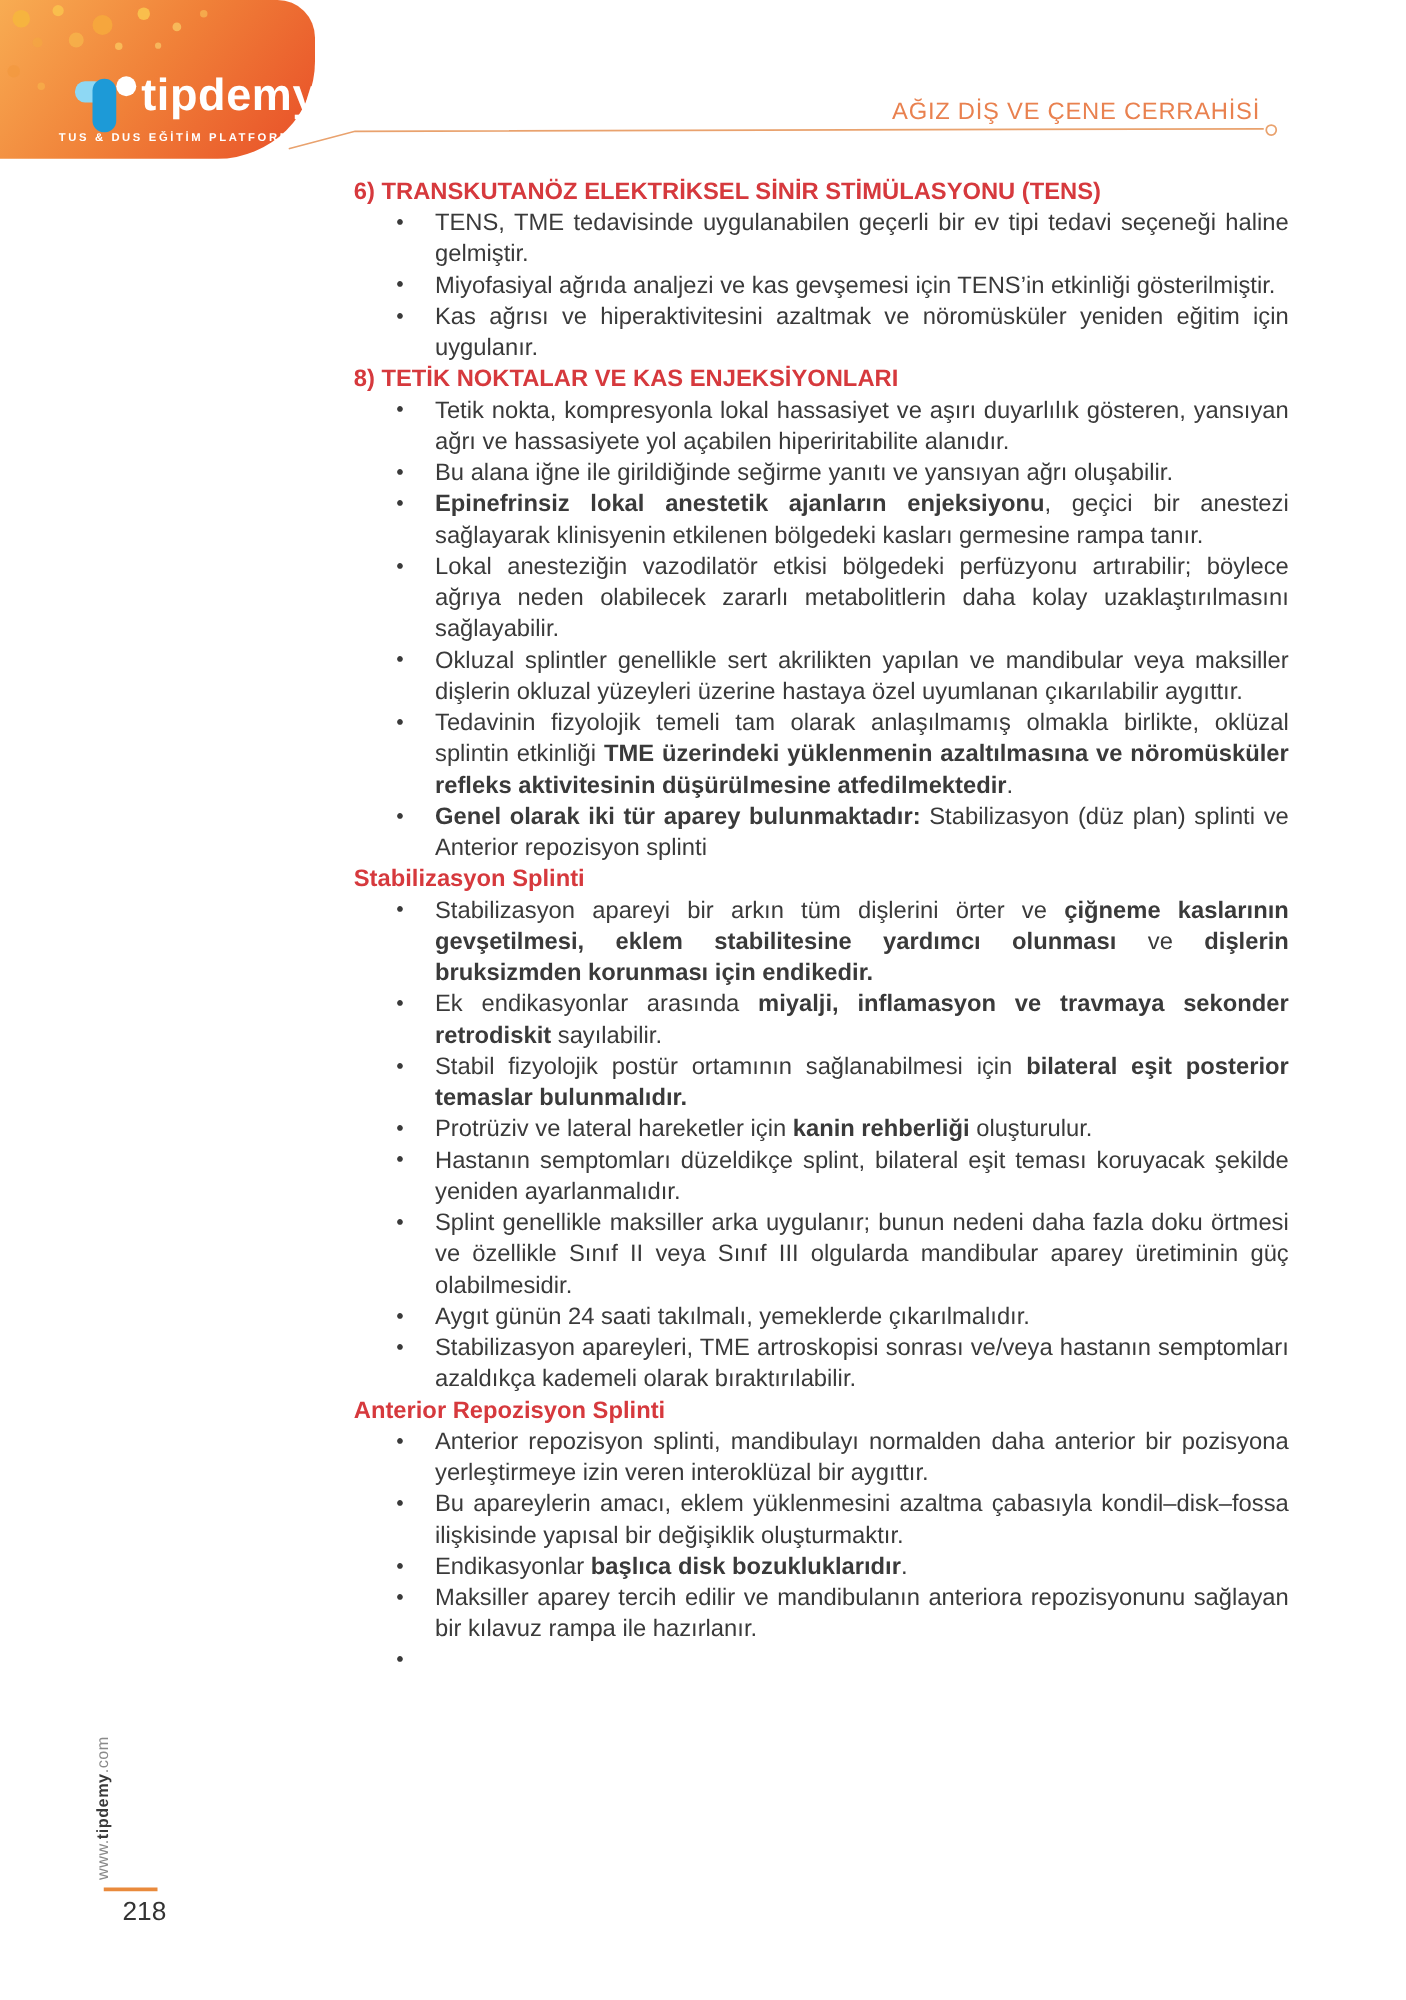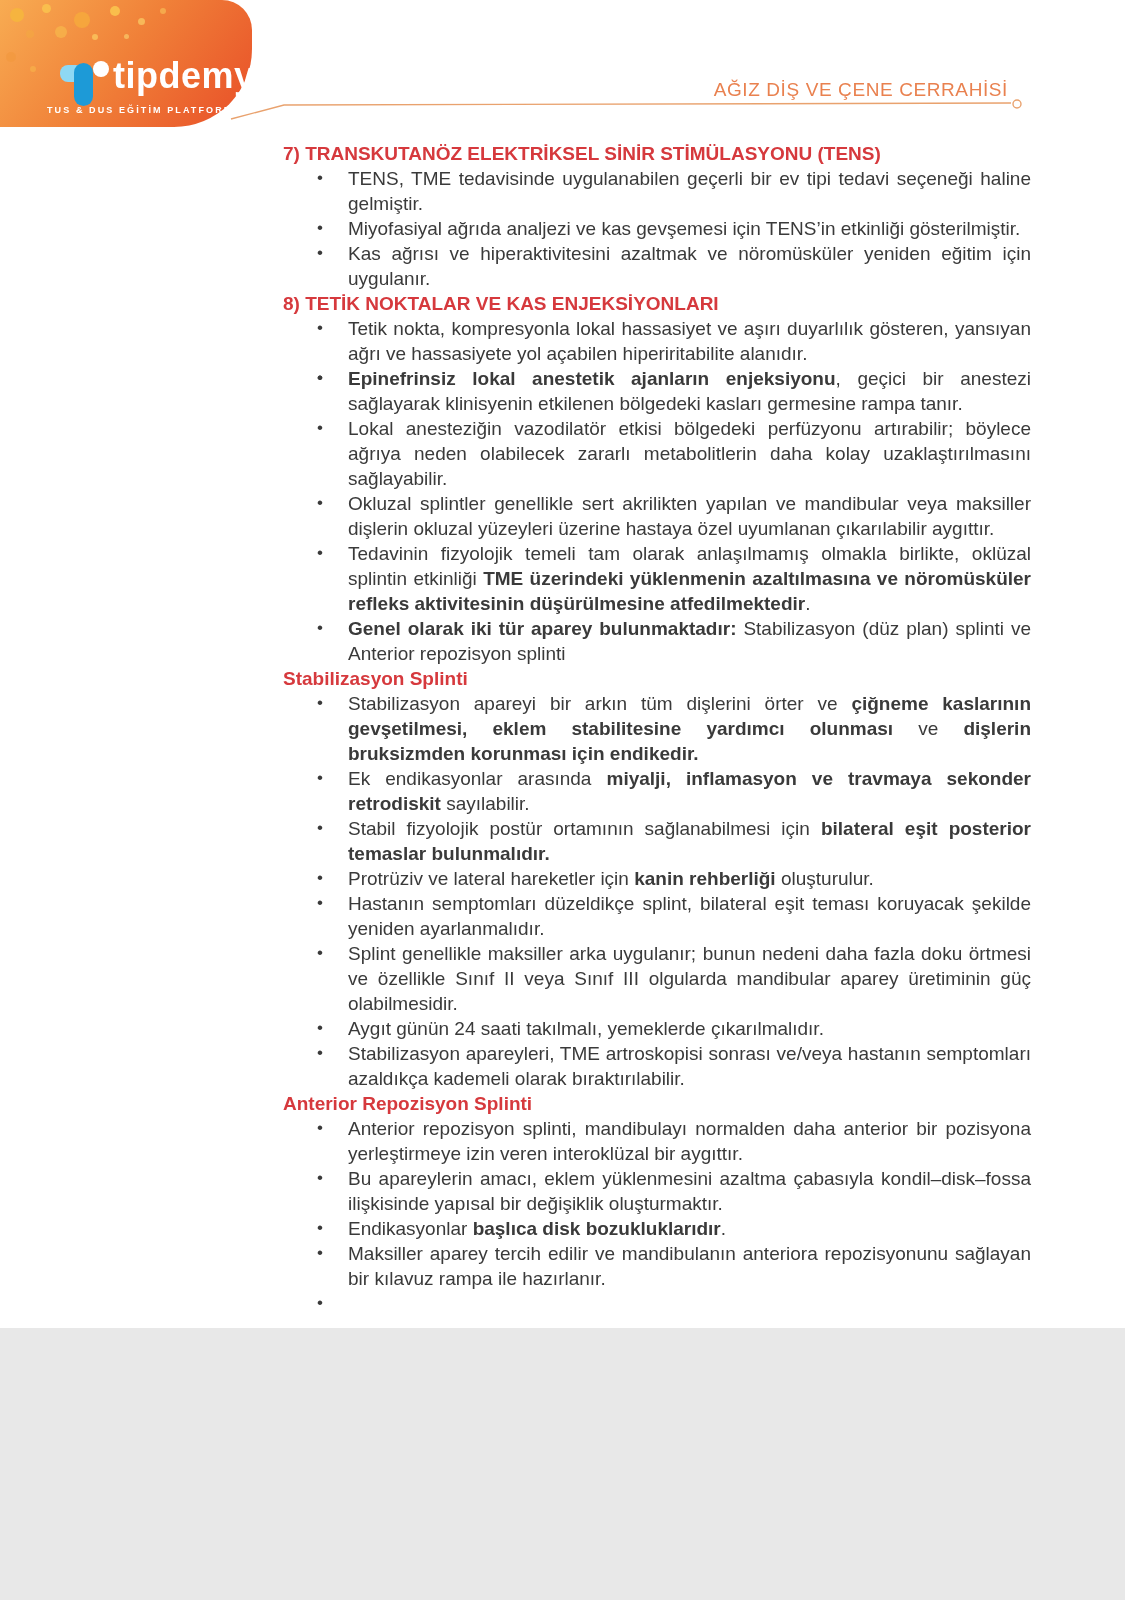--- a/index.html
+++ b/index.html
@@ -1,16 +1,16 @@
 <!DOCTYPE html>
 <html lang="tr"><head>
 <meta charset="utf-8">
 <style>
   html,body{margin:0;padding:0;background:#e8e8e8;}
-  .page{position:relative;width:1125px;height:1328px;background:#ffffff;
+  .page{position:relative;width:1125px;height:1600px;background:#ffffff;
         font-family:"Liberation Sans",sans-serif;overflow:hidden;margin:0 auto;}
 
   
   .blob{position:absolute;top:0;left:0;width:252px;height:127px;
         background:linear-gradient(128deg,#F8AC52 0%,#F08038 48%,#E84E28 100%);
         border-radius:0 30px 78px 0;}
   .blob i{position:absolute;border-radius:50%;display:block;}
   .logo-row{position:absolute;top:56px;left:60px;display:flex;align-items:flex-start;}
   .wordmark{color:#ffffff;font-size:36px;font-weight:700;letter-spacing:.5px;line-height:40px;margin-left:3px;}
   .tagline{position:absolute;top:105px;left:47px;color:#ffffff;font-size:9px;font-weight:700;letter-spacing:2.1px;white-space:nowrap;}
@@ -66,27 +66,27 @@
     <div class="tagline">TUS &amp; DUS EĞİTİM PLATFORMU</div>
   </div>
 
   <div class="chapter-title">AĞIZ DİŞ VE ÇENE CERRAHİSİ</div>
   <svg class="header-rule" width="800" height="30">
     <polyline points="3,26 56,12 783,10" fill="none" stroke="#E9A26E" stroke-width="1.4"></polyline>
     <circle cx="789" cy="11" r="4" fill="none" stroke="#E9A26E" stroke-width="1.4"></circle>
   </svg>
 
   <div class="content">
-      <div class="heading">7) TRANSKUTANÖZ ELEKTRİKSEL SİNİR STİMÜLASYONU (TENS)</div>
+      <div class="heading">6) TRANSKUTANÖZ ELEKTRİKSEL SİNİR STİMÜLASYONU (TENS)</div>
       <div class="bullet"><span class="marker">•</span><span><span>TENS, TME tedavisinde uygulanabilen geçerli bir ev tipi tedavi seçeneği haline gelmiştir.</span></span></div>
       <div class="bullet"><span class="marker">•</span><span><span>Miyofasiyal ağrıda analjezi ve kas gevşemesi için TENS’in etkinliği gösterilmiştir.</span></span></div>
       <div class="bullet"><span class="marker">•</span><span><span>Kas ağrısı ve hiperaktivitesini azaltmak ve nöromüsküler yeniden eğitim için uygulanır.</span></span></div>
       <div class="heading">8) TETİK NOKTALAR VE KAS ENJEKSİYONLARI</div>
       <div class="bullet"><span class="marker">•</span><span><span>Tetik nokta, kompresyonla lokal hassasiyet ve aşırı duyarlılık gösteren, yansıyan ağrı ve hassasiyete yol açabilen hiperiritabilite alanıdır.</span></span></div>
-      <div class="bullet"><span class="marker">•</span></div>
+      <div class="bullet"><span class="marker">•</span><span><span>Bu alana iğne ile girildiğinde seğirme yanıtı ve yansıyan ağrı oluşabilir.</span></span></div>
       <div class="bullet"><span class="marker">•</span><span><span class="bold">Epinefrinsiz lokal anestetik ajanların enjeksiyonu</span><span>, geçici bir anestezi sağlayarak klinisyenin etkilenen bölgedeki kasları germesine rampa tanır.</span></span></div>
       <div class="bullet"><span class="marker">•</span><span><span>Lokal anesteziğin vazodilatör etkisi bölgedeki perfüzyonu artırabilir; böylece ağrıya neden olabilecek zararlı metabolitlerin daha kolay uzaklaştırılmasını sağlayabilir.</span></span></div>
       <div class="bullet"><span class="marker">•</span><span><span>Okluzal splintler genellikle sert akrilikten yapılan ve mandibular veya maksiller dişlerin okluzal yüzeyleri üzerine hastaya özel uyumlanan çıkarılabilir aygıttır.</span></span></div>
       <div class="bullet"><span class="marker">•</span><span><span>Tedavinin fizyolojik temeli tam olarak anlaşılmamış olmakla birlikte, oklüzal splintin etkinliği </span><span class="bold">TME üzerindeki yüklenmenin azaltılmasına ve nöromüsküler refleks aktivitesinin düşürülmesine atfedilmektedir</span><span>.</span></span></div>
       <div class="bullet"><span class="marker">•</span><span><span class="bold">Genel olarak iki tür aparey bulunmaktadır:</span><span> Stabilizasyon (düz plan) splinti ve Anterior repozisyon splinti</span></span></div>
       <div class="subheading">Stabilizasyon Splinti</div>
       <div class="bullet"><span class="marker">•</span><span><span>Stabilizasyon apareyi bir arkın tüm dişlerini örter ve </span><span class="bold">çiğneme kaslarının gevşetilmesi, eklem stabilitesine yardımcı olunması</span><span> ve </span><span class="bold">dişlerin bruksizmden korunması için endikedir.</span></span></div>
       <div class="bullet"><span class="marker">•</span><span><span>Ek endikasyonlar arasında </span><span class="bold">miyalji, inflamasyon ve travmaya sekonder retrodiskit</span><span> sayılabilir.</span></span></div>
       <div class="bullet"><span class="marker">•</span><span><span>Stabil fizyolojik postür ortamının sağlanabilmesi için </span><span class="bold">bilateral eşit posterior temaslar bulunmalıdır.</span></span></div>
       <div class="bullet"><span class="marker">•</span><span><span>Protrüziv ve lateral hareketler için </span><span class="bold">kanin rehberliği</span><span> oluşturulur.</span></span></div>

